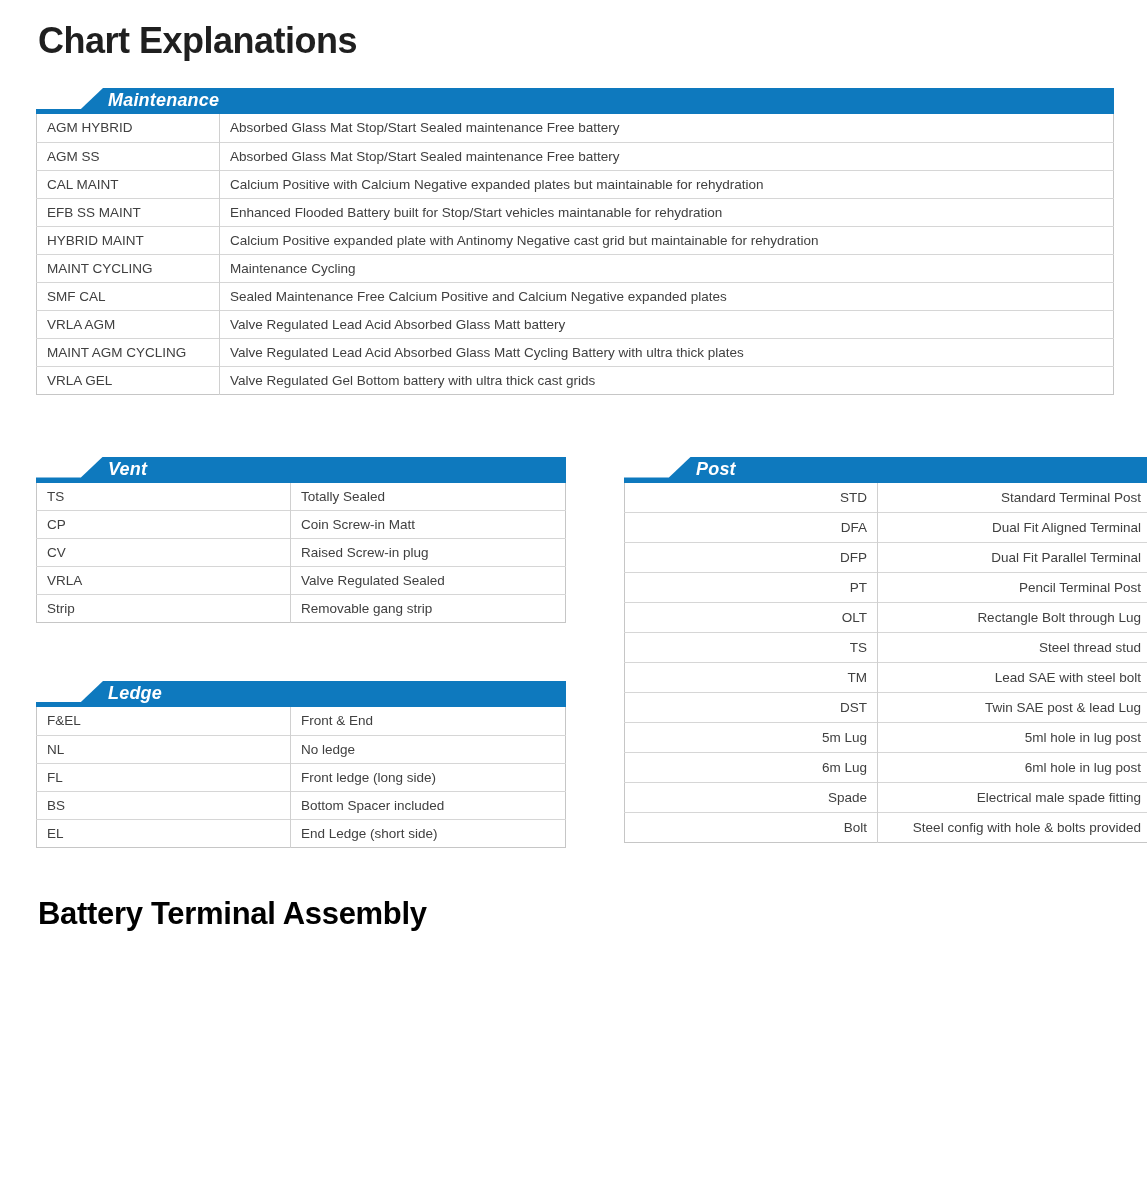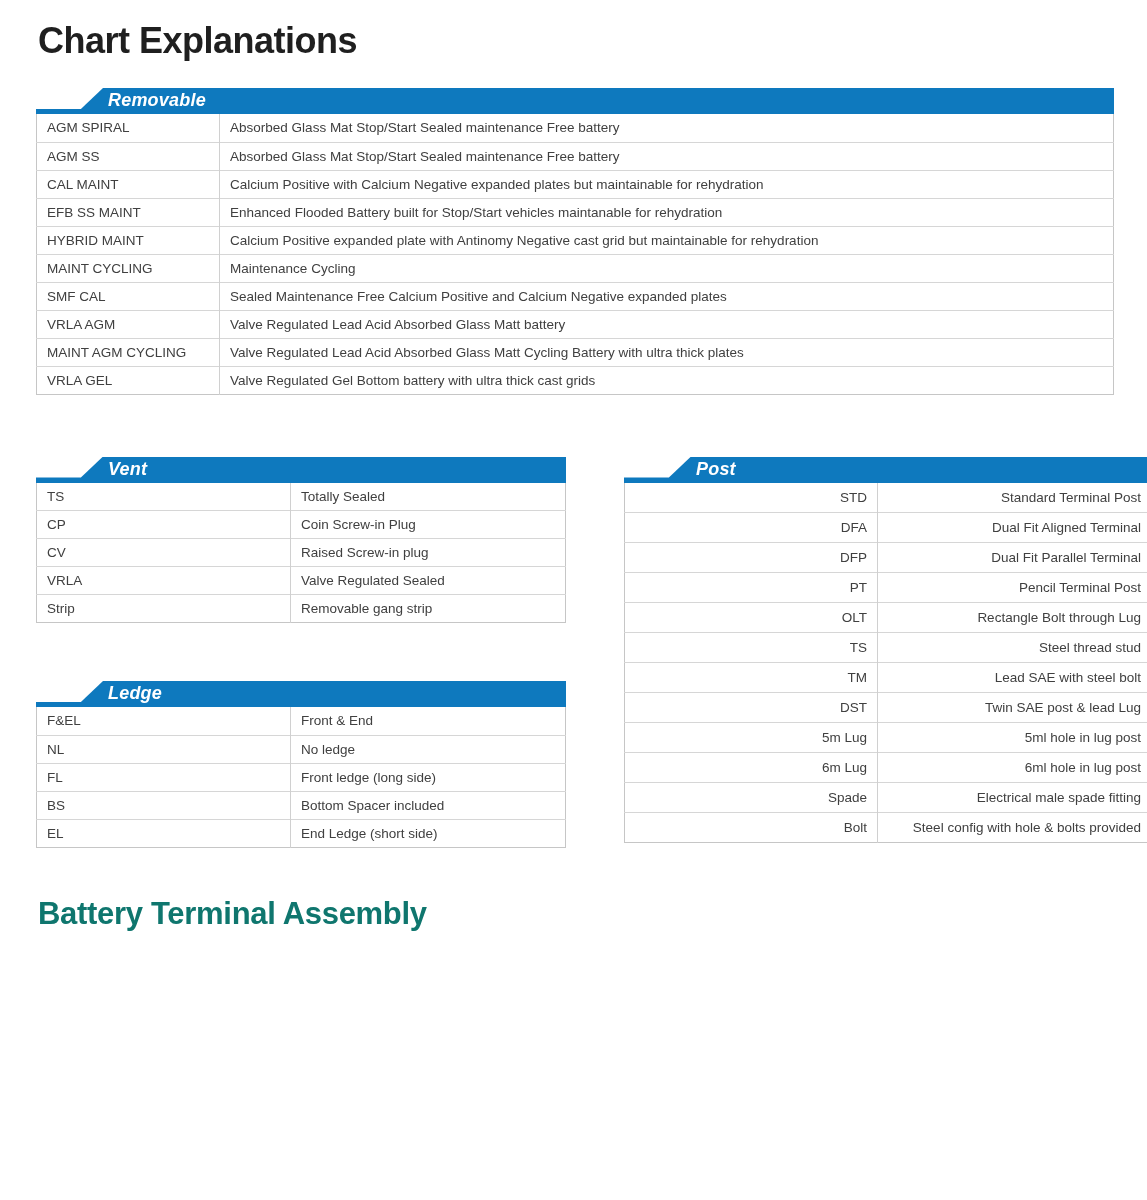--- a/index.html
+++ b/index.html
@@ -35,21 +35,21 @@
   .tbl.rows-28 td { height: 28px; }
   .tbl.rows-30 td { height: 30px; }
 
   .tech-block { margin-top: 0; }
   .two-col { display: flex; margin-top: 62px; gap: 30px; }
   .col-left { width: 530px; margin-right: 28px; flex: none; }
   .col-right { width: 528px; flex: none; text-align: right; }
   .ledge-block { margin-top: 58px; }
 
   h2.assembly-title {
-    font-size: 31px; font-weight: bold; color: #0f766e;
+    font-size: 31px; font-weight: bold; color: #000000;
     margin: 48px 0 0 2px; letter-spacing: -0.3px;
   }
 
   
   .diagram-box {
     position: relative; margin-top: 15px; margin-left: 4px;
     width: 1085px; height: 225px; border: 1px solid #c2c2c2; background: #fff;
   }
   .group-title {
     position: absolute; top: 4px; transform: translateX(-50%);
@@ -105,30 +105,30 @@
 </head>
 <body>
 
 <div class="page">
 
   <h1 class="page-title">Chart Explanations</h1>
 
   <section class="tbl tech-block rows-28">
     <div class="tbl-bar">
       <span class="notch"></span>
-      <span class="bar-title">Removable</span>
+      <span class="bar-title">Maintenance</span>
     </div>
     <table>
       <colgroup>
           <col style="width:17%">
           <col>
         </colgroup>
       <tbody>
           <tr>
-            <td>AGM SPIRAL</td>
+            <td>AGM HYBRID</td>
             <td>Absorbed Glass Mat Stop/Start Sealed maintenance Free battery</td>
           </tr>
           <tr>
             <td>AGM SS</td>
             <td>Absorbed Glass Mat Stop/Start Sealed maintenance Free battery</td>
           </tr>
           <tr>
             <td>CAL MAINT</td>
             <td>Calcium Positive with Calcium Negative expanded plates but maintainable for rehydration</td>
           </tr>
@@ -177,21 +177,21 @@
               <col style="width:48%">
               <col>
             </colgroup>
           <tbody>
               <tr>
                 <td>TS</td>
                 <td>Totally Sealed</td>
               </tr>
               <tr>
                 <td>CP</td>
-                <td>Coin Screw-in Plug</td>
+                <td>Coin Screw-in Matt</td>
               </tr>
               <tr>
                 <td>CV</td>
                 <td>Raised Screw-in plug</td>
               </tr>
               <tr>
                 <td>VRLA</td>
                 <td>Valve Regulated Sealed</td>
               </tr>
               <tr>

